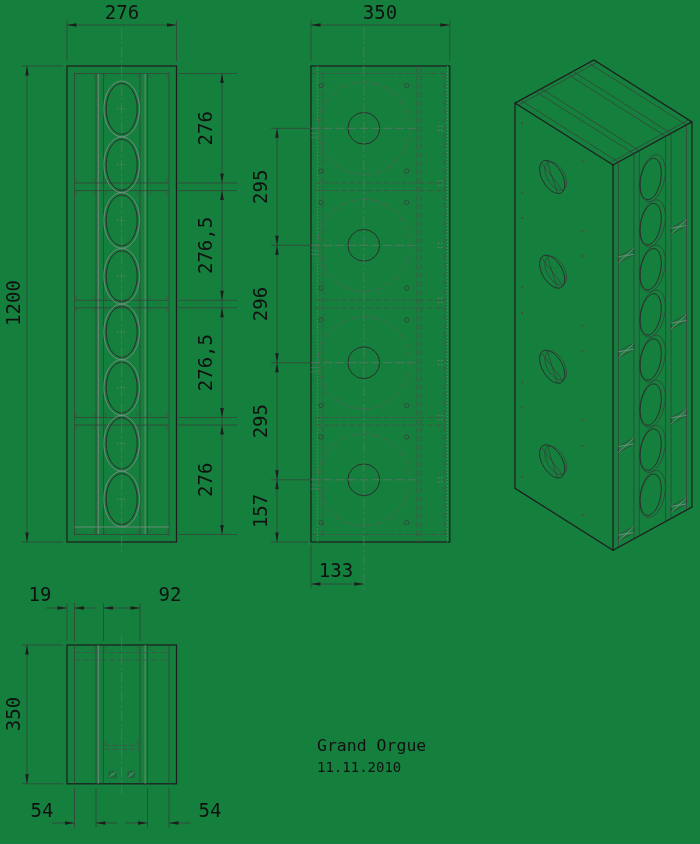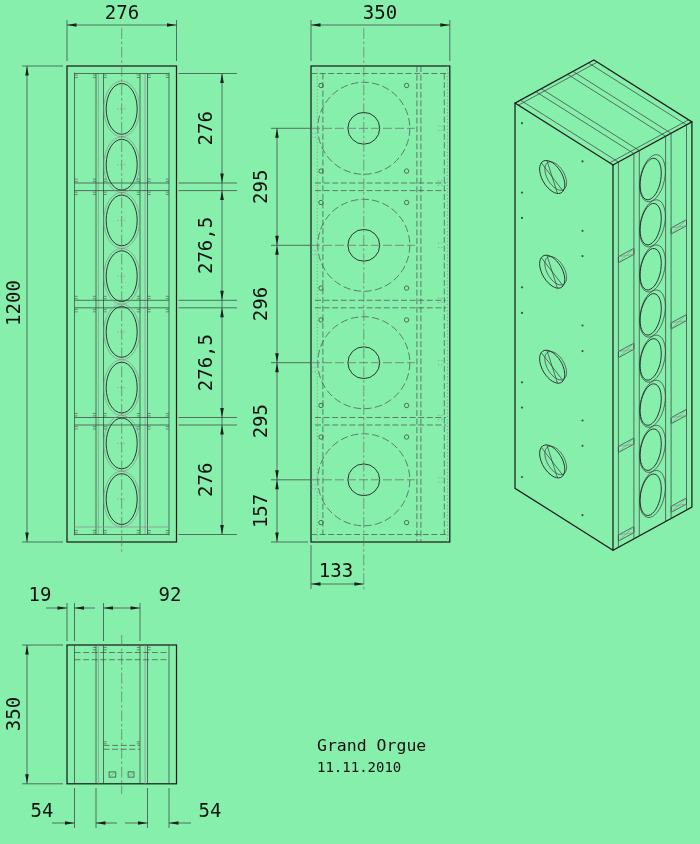--- a/index.html
+++ b/index.html
@@ -1,16 +1,16 @@
 <!DOCTYPE html>
 <html><head>
 <meta charset="utf-8">
 <style>
   html,body{margin:0;padding:0;background:#ffffff;}
-  #canvas{position:relative;width:700px;height:844px;background:#86efac;overflow:hidden;}
+  #canvas{position:relative;width:700px;height:844px;background:#15803d;overflow:hidden;}
   svg{display:block;}
   .ln {stroke:#1e1e1e;stroke-width:1.25;fill:none;stroke-linecap:square;}
   .md {stroke:#2a2a2a;stroke-width:0.95;fill:none;}
   .tn {stroke:#3a3a3a;stroke-width:0.7;fill:none;}
   .gy {stroke:#8f8f8f;stroke-width:0.7;fill:none;}
   .tk {stroke:#4a4a4a;stroke-width:0.6;fill:none;}
   .dim{stroke:#3a3a3a;stroke-width:0.7;fill:none;}
   .dsh{stroke:#4a4a4a;stroke-width:0.7;fill:none;stroke-dasharray:6 2.6;}
   .dshC{stroke:#5a5a5a;stroke-width:0.8;fill:none;stroke-dasharray:7.5 3.2;}
   .cl {stroke:#6f6f6f;stroke-width:0.7;fill:none;stroke-dasharray:11 2.6 2.6 2.6;}

